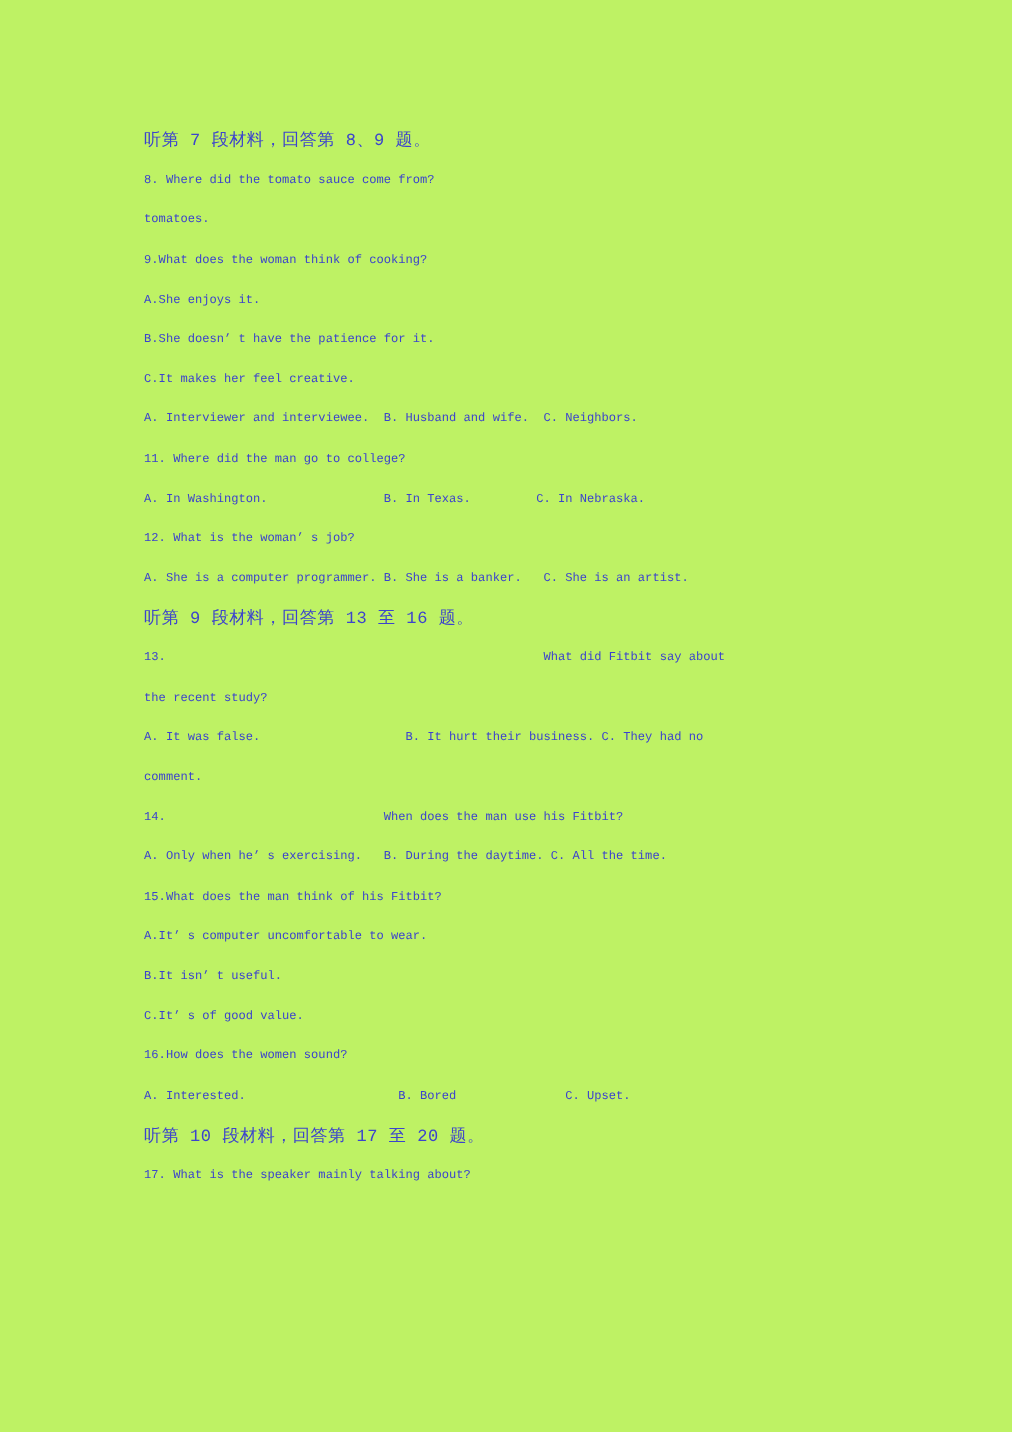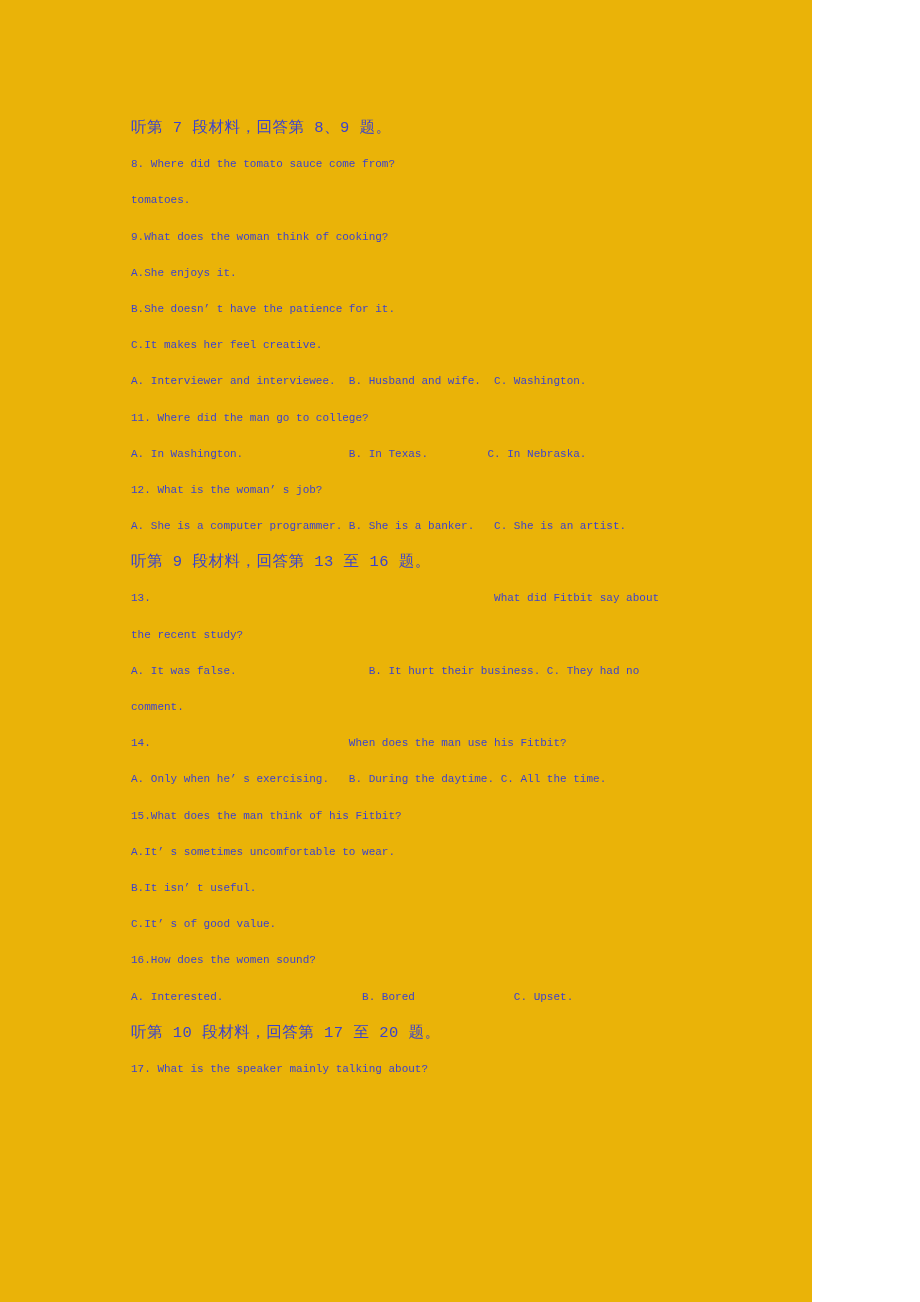--- a/index.html
+++ b/index.html
@@ -2,23 +2,23 @@
 <html style="--ink: #3c43cd;"><head>
 <meta charset="utf-8">
 <style>
   html, body {
     margin: 0;
     padding: 0;
     background: #ffffff;
   }
   .page {
     position: relative;
-    width: 812px;
+    width: 920px;
     height: 1302px;
-    background: #eab308;
+    background: #bef264;
     overflow: hidden;
   }
   .content {
     position: absolute;
     left: 131px;
     top: 110px;
   }
   .line {
     white-space: pre;
     font-family: "Liberation Mono", "DejaVu Sans Mono", monospace;
@@ -38,34 +38,34 @@
 
 <div class="page">
   <div class="content">
     <div class="line cjk">听第 7 段材料，回答第 8、9 题。</div>
     <div class="line">8. Where did the tomato sauce come from?</div>
     <div class="line">tomatoes.</div>
     <div class="line">9.What does the woman think of cooking?</div>
     <div class="line">A.She enjoys it.</div>
     <div class="line">B.She doesn’ t have the patience for it.</div>
     <div class="line">C.It makes her feel creative.</div>
-    <div class="line">A. Interviewer and interviewee.  B. Husband and wife.  C. Washington.</div>
+    <div class="line">A. Interviewer and interviewee.  B. Husband and wife.  C. Neighbors.</div>
     <div class="line">11. Where did the man go to college?</div>
     <div class="line">A. In Washington.                B. In Texas.         C. In Nebraska.</div>
     <div class="line">12. What is the woman’ s job?</div>
     <div class="line">A. She is a computer programmer. B. She is a banker.   C. She is an artist.</div>
     <div class="line cjk">听第 9 段材料，回答第 13 至 16 题。</div>
     <div class="line">13.                                                    What did Fitbit say about</div>
     <div class="line">the recent study?</div>
     <div class="line">A. It was false.                    B. It hurt their business. C. They had no</div>
     <div class="line">comment.</div>
     <div class="line">14.                              When does the man use his Fitbit?</div>
     <div class="line">A. Only when he’ s exercising.   B. During the daytime. C. All the time.</div>
     <div class="line">15.What does the man think of his Fitbit?</div>
-    <div class="line">A.It’ s sometimes uncomfortable to wear.</div>
+    <div class="line">A.It’ s computer uncomfortable to wear.</div>
     <div class="line">B.It isn’ t useful.</div>
     <div class="line">C.It’ s of good value.</div>
     <div class="line">16.How does the women sound?</div>
     <div class="line">A. Interested.                     B. Bored               C. Upset.</div>
     <div class="line cjk">听第 10 段材料，回答第 17 至 20 题。</div>
     <div class="line">17. What is the speaker mainly talking about?</div>
   </div>
 </div>
 
 </body></html>

